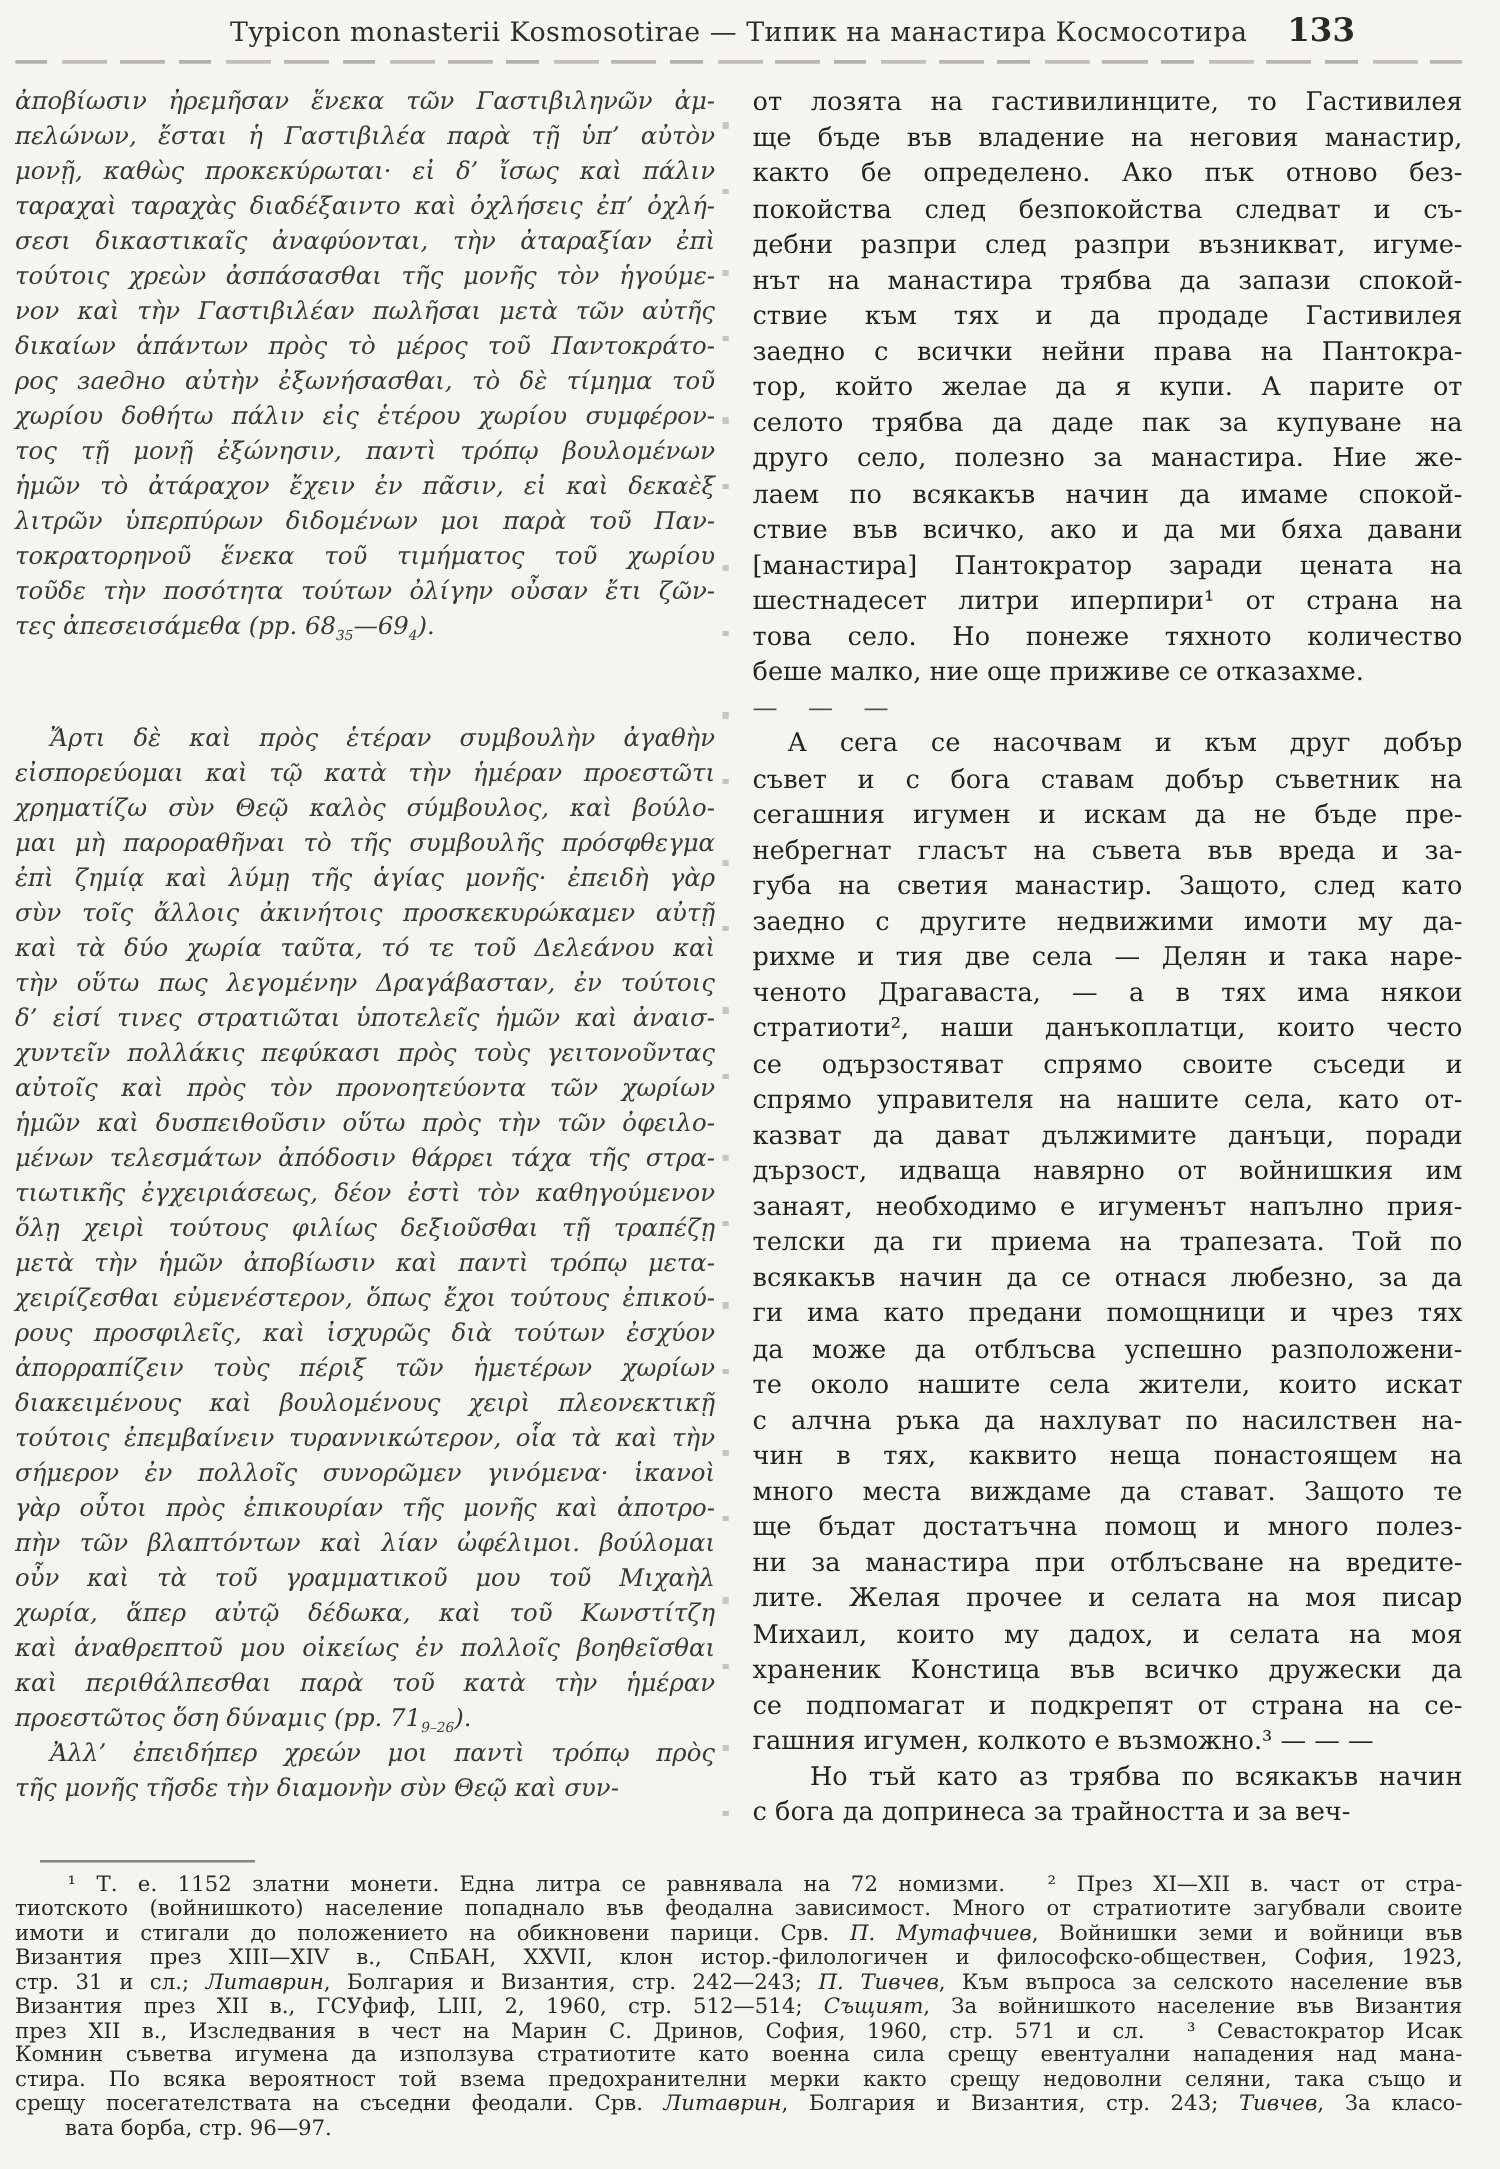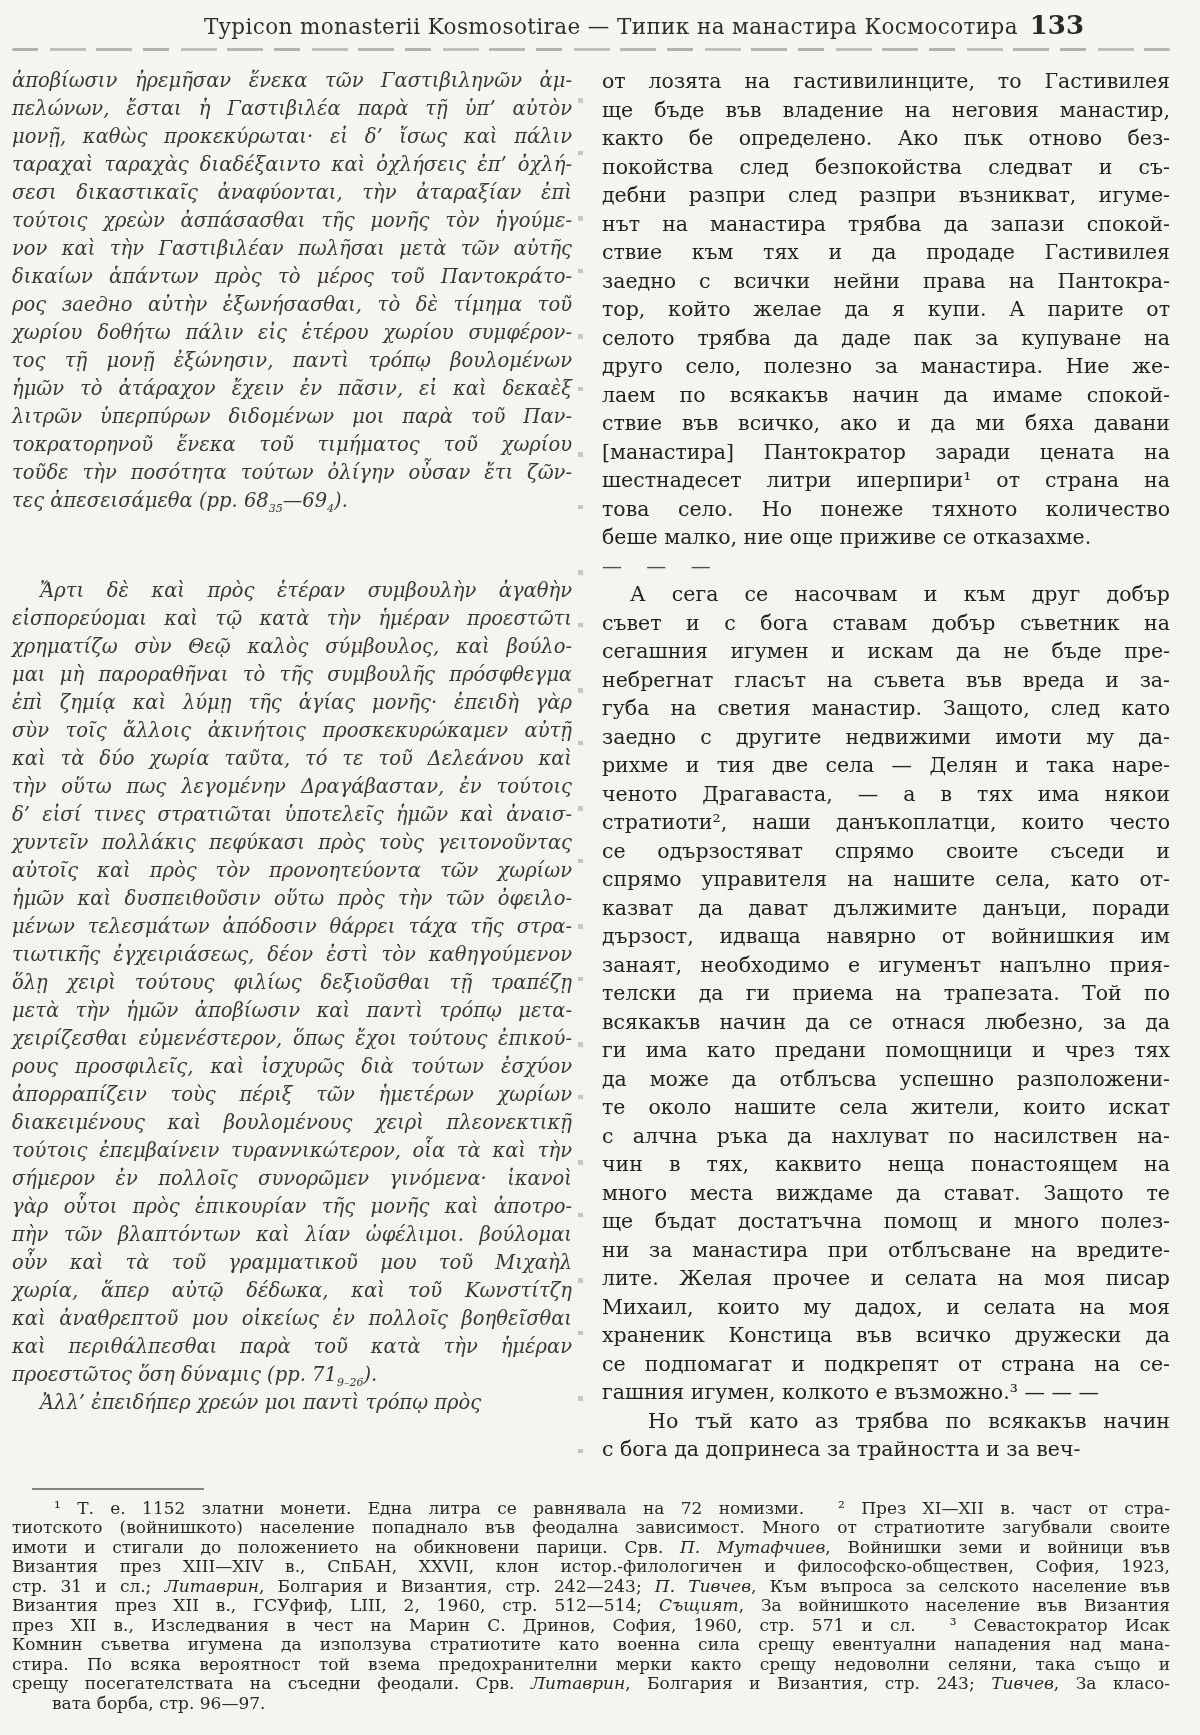--- a/index.html
+++ b/index.html
@@ -10,21 +10,21 @@
     overflow:hidden;
   }
   .page{
     box-sizing:border-box;position:relative;
     width:1200px;height:1735px;
     padding:10px 30px 0 12px;
     background:linear-gradient(180deg,#f6f5f0 0%,#f4f3ee 55%,#f5f4ee 100%);
   }
   .header{position:relative;height:34px;}
   .running-title{
-    position:absolute;left:192px;width:700px;top:4px;
+    position:absolute;left:172px;width:700px;top:4px;
     text-align:center;font-size:21.5px;color:#2f2d28;letter-spacing:.4px;
     white-space:nowrap;
   }
   .page-number{position:absolute;right:86px;top:0;font-size:26px;color:#2b2924;font-weight:bold;}
   .top-rule{
     margin-top:4px;height:3px;opacity:.5;border-radius:2px;
     background:repeating-linear-gradient(90deg,
       #6f6c64 0 26px,transparent 26px 38px,
       #8b887e 38px 74px,transparent 74px 84px,
       #7a776e 84px 120px,transparent 120px 131px);
@@ -122,20 +122,21 @@
           <div class="line">γὰρ οὗτοι πρὸς ἐπικουρίαν τῆς μονῆς καὶ ἀποτρο-</div>
           <div class="line">πὴν τῶν βλαπτόντων καὶ λίαν ὠφέλιμοι. βούλομαι</div>
           <div class="line">οὖν καὶ τὰ τοῦ γραμματικοῦ μου τοῦ Μιχαὴλ</div>
           <div class="line">χωρία, ἅπερ αὐτῷ δέδωκα, καὶ τοῦ Κωνστίτζη</div>
           <div class="line">καὶ ἀναθρεπτοῦ μου οἰκείως ἐν πολλοῖς βοηθεῖσθαι</div>
           <div class="line">καὶ περιθάλπεσθαι παρὰ τοῦ κατὰ τὴν ἡμέραν</div>
           <div class="line">προεστῶτος ὅση δύναμις (pp. 71<sub>9–26</sub>).</div>
         </div>
       <div class="para indent-first">
           <div class="line">Ἀλλ’ ἐπειδήπερ χρεών μοι παντὶ τρόπῳ πρὸς</div>
+          <div class="line">τῆς μονῆς τῆσδε τὴν διαμονὴν σὺν Θεῷ καὶ συν-</div>
         </div>
     </div>
 
     <div class="col-right bulg">
       <div class="para">
           <div class="line">от лозята на гастивилинците, то Гастивилея</div>
           <div class="line">ще бъде във владение на неговия манастир,</div>
           <div class="line">както бе определено. Ако пък отново без-</div>
           <div class="line">покойства след безпокойства следват и съ-</div>
           <div class="line">дебни разпри след разпри възникват, игуме-</div>

